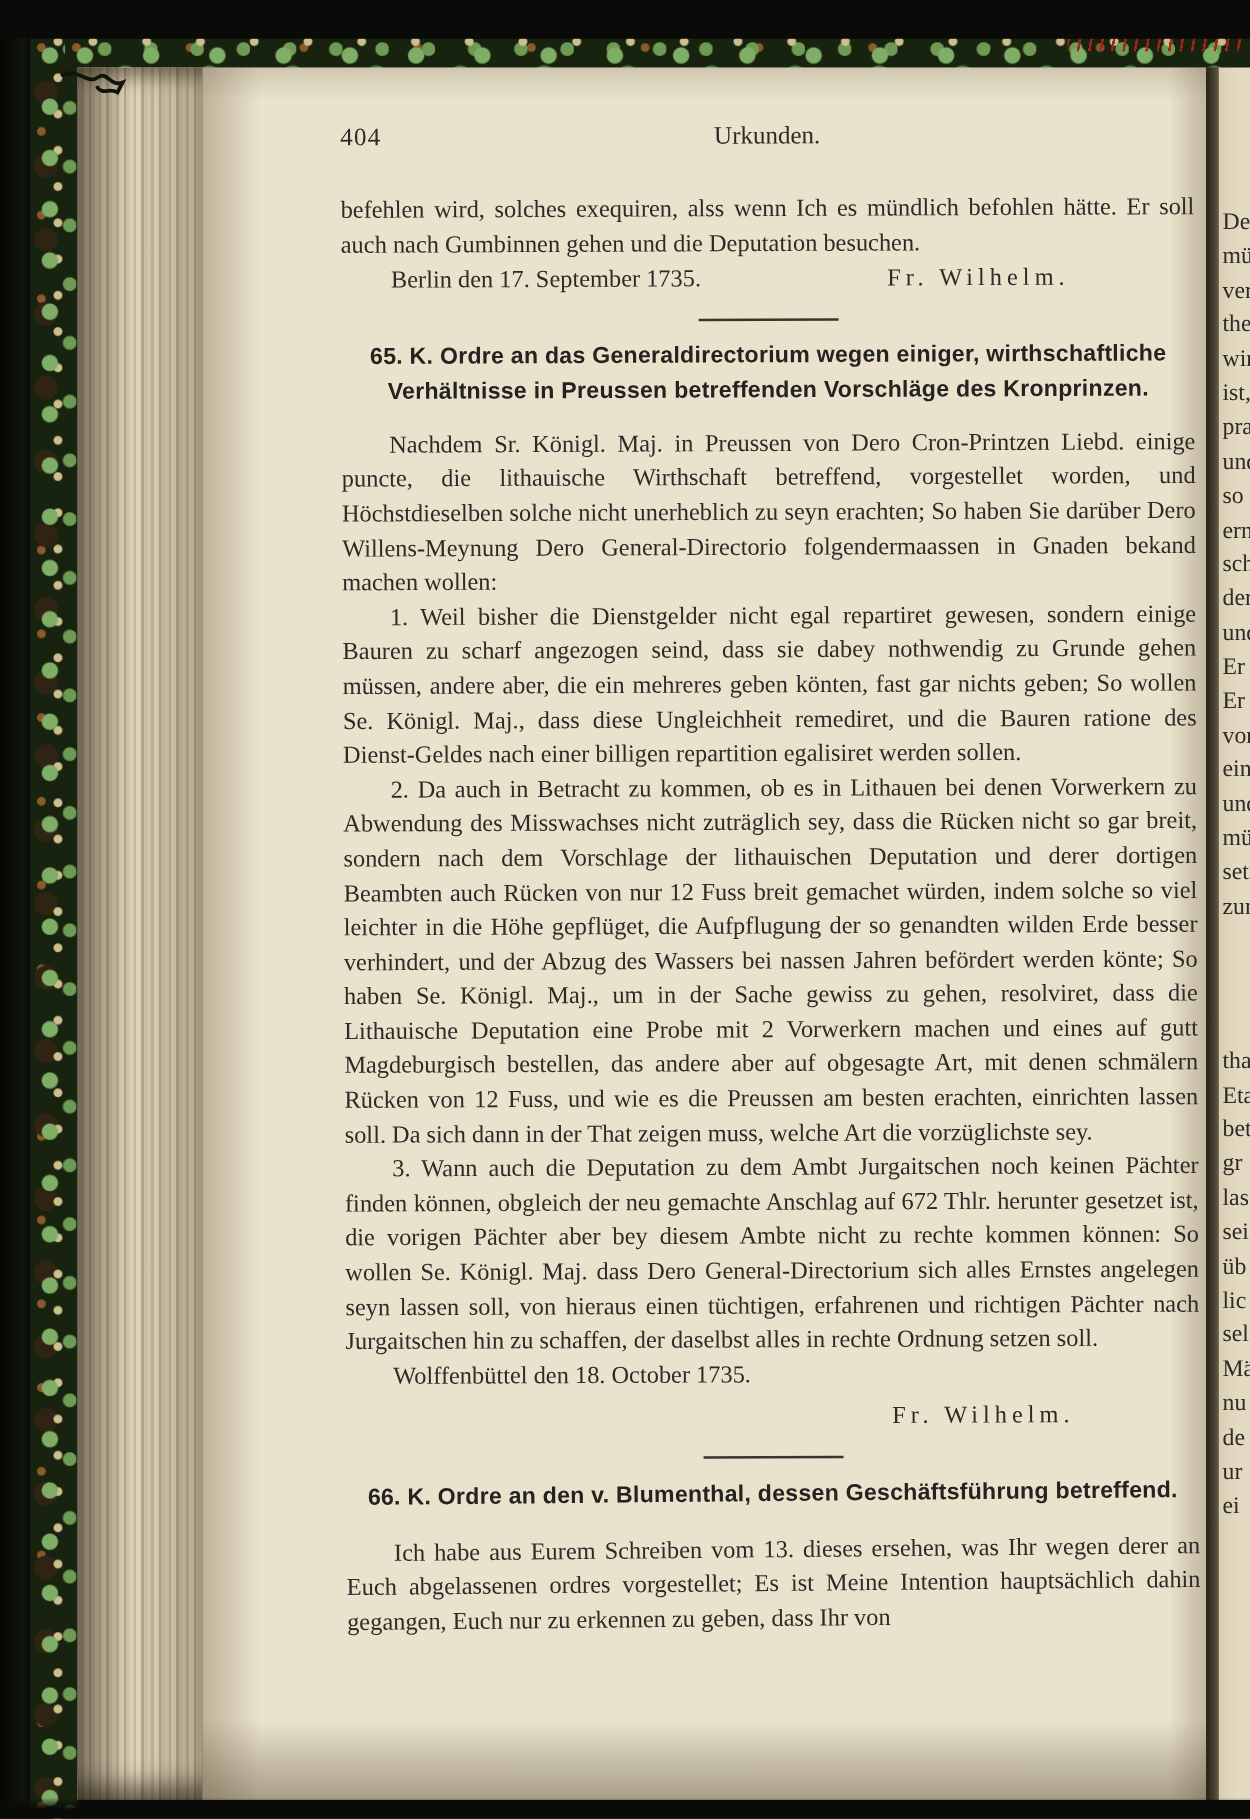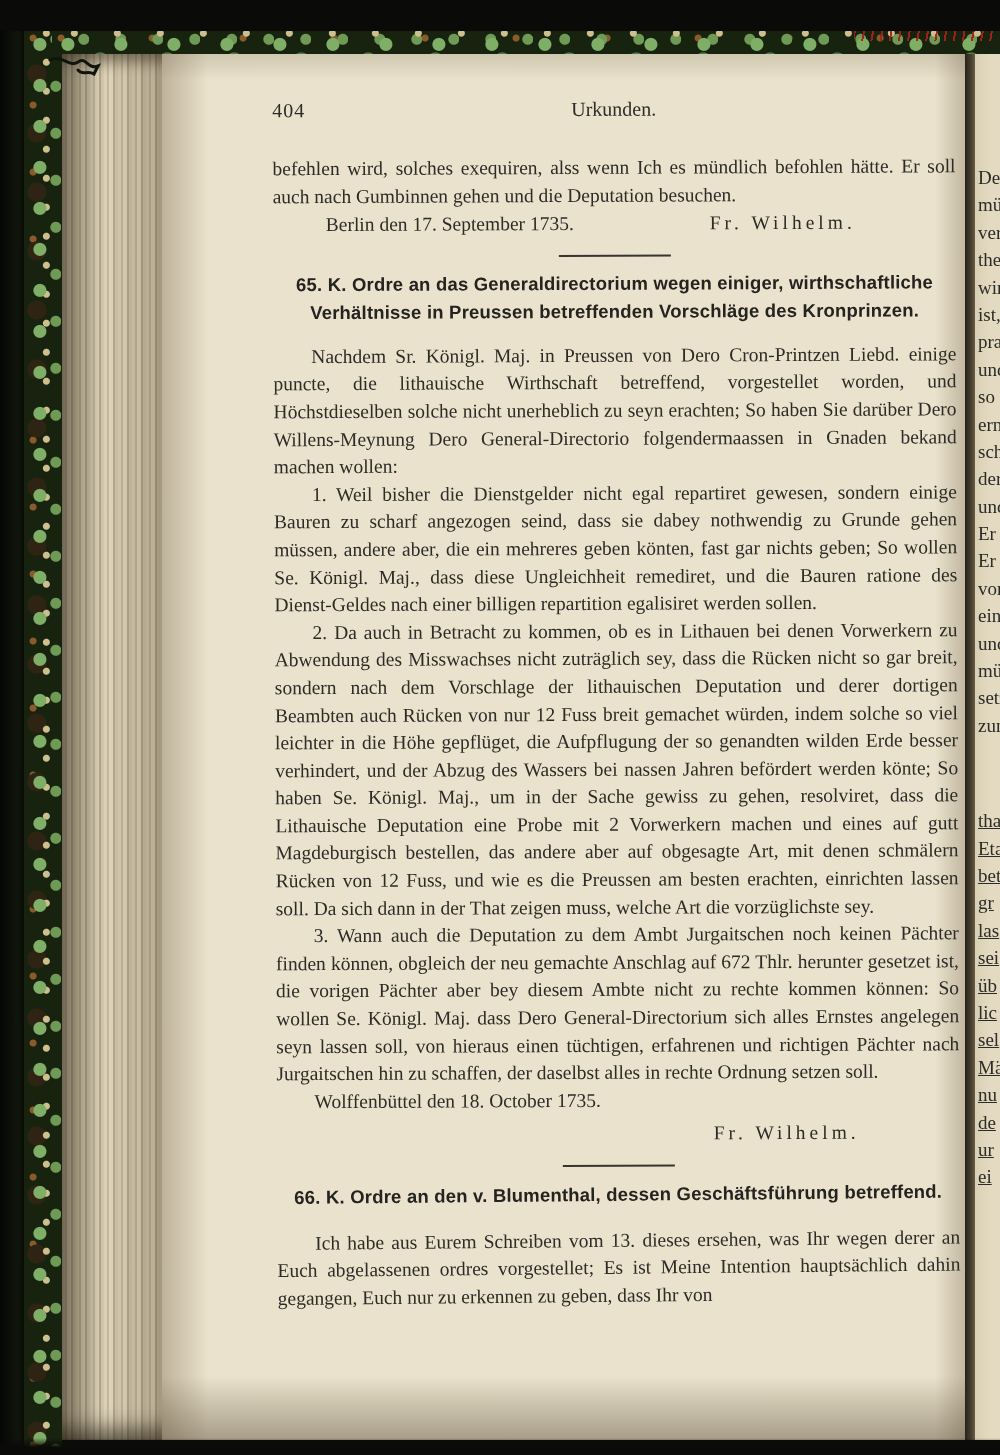--- a/index.html
+++ b/index.html
@@ -52,34 +52,34 @@
       #eae2cc;
     overflow:hidden;
   }
   .seam { position:absolute; left:965px; top:54px; width:10px; height:1386px;
     background:linear-gradient(90deg,#262217,#4d4434 70%,#6a5f48); }
   .next-page { position:absolute; left:975px; top:54px; width:25px; height:1386px;
     background:linear-gradient(90deg,#d9cfb4, #e4dac1 60%); overflow:hidden;
     color:#2c2b27; font-size:19px; line-height:27.4px; }
   .frag-line { white-space:nowrap; padding-left:3px; height:27.4px; }
   .frag-group.top { margin-top:110px; }
-  .frag-group.bottom { margin-top:68px;text-decoration:underline; }
+  .frag-group.bottom { margin-top:96px; }
 
   
   .text-content { position:relative; padding:44px 10px 0 110px; color:#2c2b27;
     transform:rotate(-0.25deg); transform-origin:50% 0; }
   .header-row { position:relative; height:30px; font-size:20px; margin-bottom:26px; }
   .pagenum { position:absolute; left:0; top:0; letter-spacing:1px; }
   .running { position:absolute; left:0; right:0; text-align:center; }
 
   .body { font-size:19.5px; line-height:27.6px; text-align:justify; }
   .indent { text-indent:38px; }
   .dateline-row { display:flex; justify-content:space-between; padding-right:100px;
     font-size:19.5px; line-height:27.6px; margin-top:1px; }
-  .dateline-row .dateline { margin-left:53px; }
+  .dateline-row .dateline { margin-left:40px; }
   .signature { letter-spacing:4px; }
   .dateline-p { font-size:19.5px; line-height:27.6px; text-indent:38px; }
   .signature-line { text-align:right; padding-right:100px; font-size:19.5px;
     line-height:27.6px; margin-top:6px; }
 
   .rule { width:112px; border-top:2px solid #38352e; margin:17px auto 13px; }
 
   .heading { font-family:"Liberation Sans","DejaVu Sans",sans-serif; font-weight:bold;
     font-size:18.5px; line-height:28.5px; text-align:center; color:#242320;
     margin:12px 0 15px; letter-spacing:.2px; }

